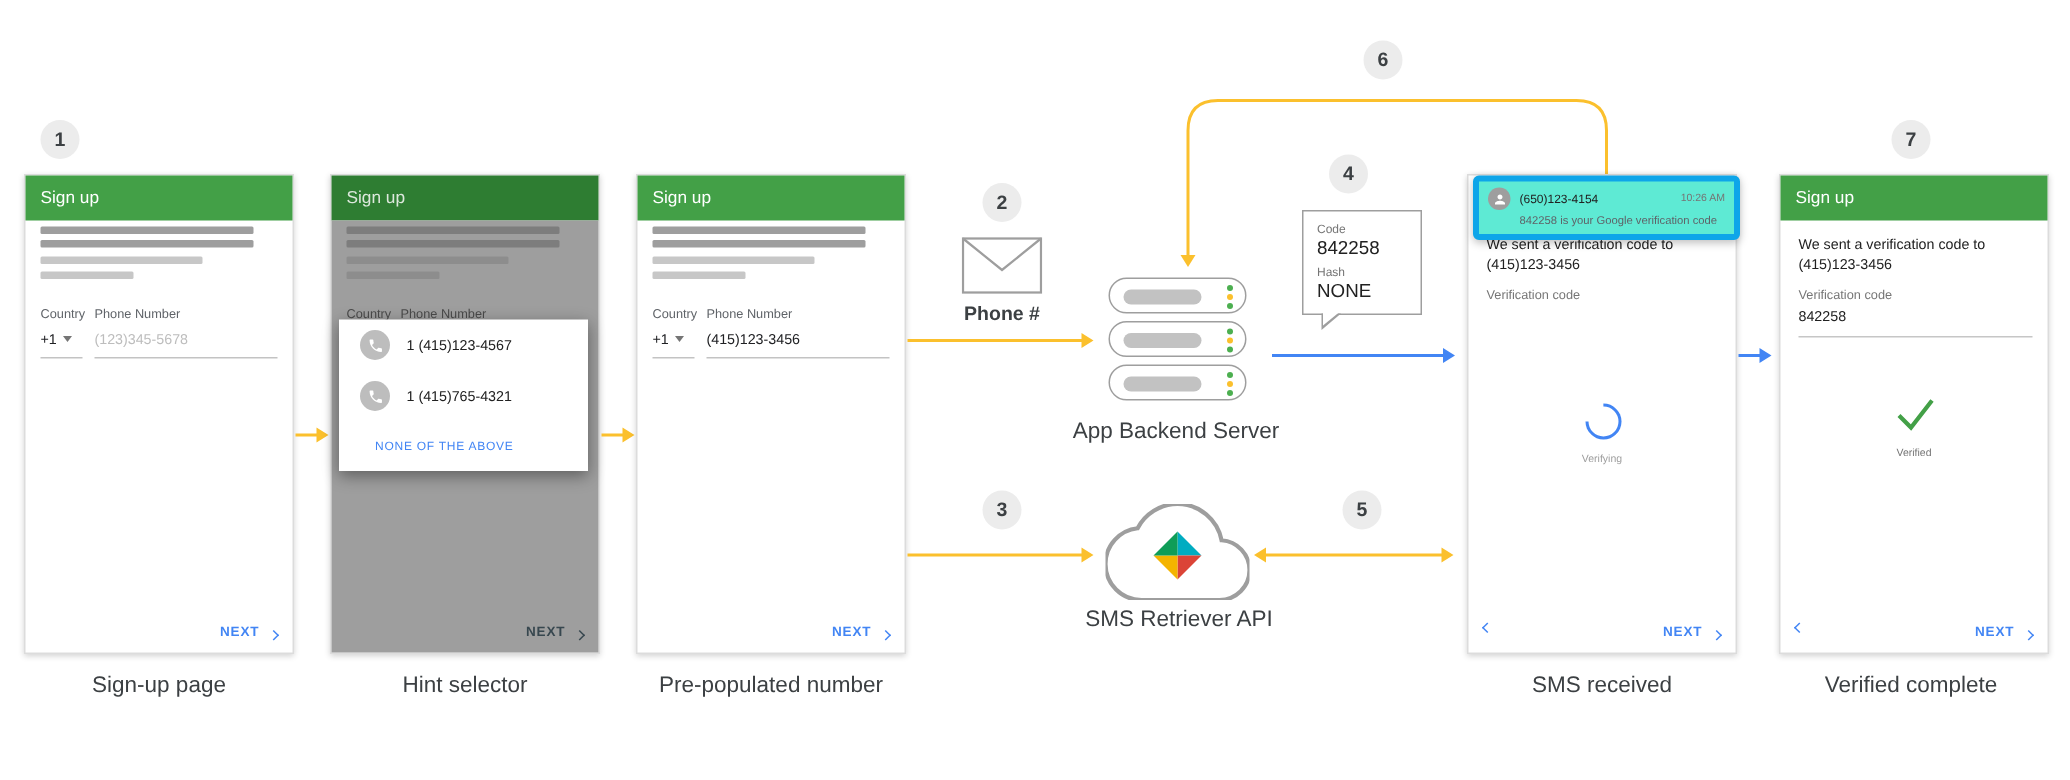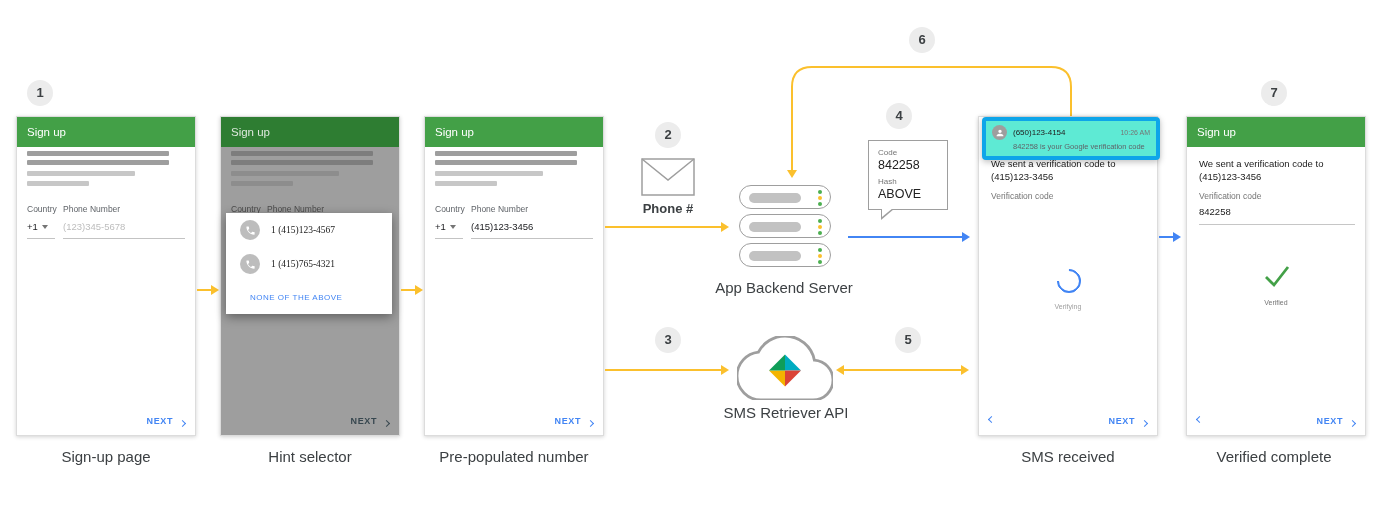--- a/index.html
+++ b/index.html
@@ -35,21 +35,21 @@
   .ah{position:absolute;width:0;height:0;}
   .ah-ry{border-top:5px solid transparent;border-bottom:5px solid transparent;border-left:8px solid #fbc02d;}
   .ah-rb{border-top:5px solid transparent;border-bottom:5px solid transparent;border-left:8px solid #4285f4;}
   .ah-ly{border-top:5px solid transparent;border-bottom:5px solid transparent;border-right:8px solid #fbc02d;}
   .ah-dy{border-left:5px solid transparent;border-right:5px solid transparent;border-top:8px solid #fbc02d;}
   
   .dialog{position:absolute;left:5px;top:96px;width:166px;background:#fff;box-shadow:0 3px 10px rgba(0,0,0,.4);}
   .dlg-title{padding:12px 14px 8px;font-size:11px;font-weight:bold;color:#212121;}
   .dlg-row{display:flex;align-items:center;padding:7px 14px;cursor:pointer;}
   .dlg-ico{width:20px;height:20px;border-radius:50%;background:#bdbdbd;display:flex;align-items:center;justify-content:center;margin-right:11px;flex:none;}
-  .dlg-num{font-size:9.5px;color:#212121;font-family:Liberation Serif, serif;}
+  .dlg-num{font-size:9.5px;color:#212121;}
   .dlg-none{padding:12px 24px;font-size:8px;font-weight:normal;letter-spacing:.5px;color:#4285f4;cursor:pointer;}
   
   .pill{position:relative;width:92px;height:24px;border:1.5px solid #9e9e9e;border-radius:12px;background:#fff;margin-bottom:5px;}
   .pill-bar{position:absolute;left:9px;top:7px;width:52px;height:10px;border-radius:5px;background:#c2c2c2;}
   .pill-dots{position:absolute;right:8px;top:4px;display:flex;flex-direction:column;gap:2px;}
   .dot{width:4px;height:4px;border-radius:50%;}
   
   .bubble{position:absolute;left:868px;top:140px;width:80px;background:#fff;border:1px solid #9e9e9e;padding:7px 9px 8px;}
   .bub-lbl{font-size:8px;color:#757575;margin-bottom:1px;}
   .bub-val{font-size:12.5px;color:#212121;}
@@ -194,21 +194,21 @@
           <span class="dot" style="background:#4caf50;"></span>
       </div>
     </div>
   </div>
   <div class="node-label" style="left:684px;top:279px;width:200px;">App Backend Server</div>
 
   <div class="bubble">
     <div class="bub-lbl">Code</div>
     <div class="bub-val m">842258</div>
     <div class="bub-lbl">Hash</div>
-    <div class="bub-val">ABOVE</div>
+    <div class="bub-val">NONE</div>
     <div class="tail1"></div>
     <div class="tail2"></div>
   </div>
 
   <div class="hl b" style="left:848px;top:236px;width:116px;"></div>
   <div class="ah ah-rb" style="left:962px;top:232px;"></div>
 
   <div class="hl y" style="left:605px;top:369px;width:118px;"></div>
   <div class="ah ah-ry" style="left:721px;top:365px;"></div>
 

